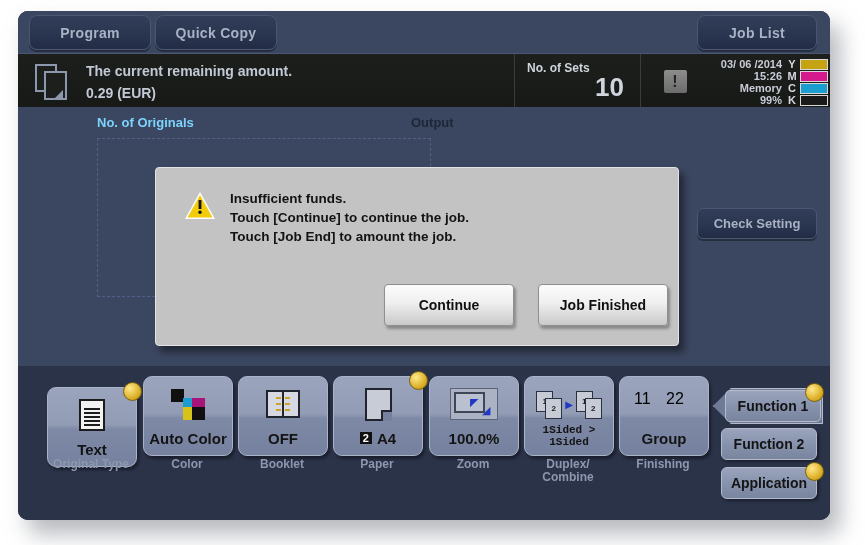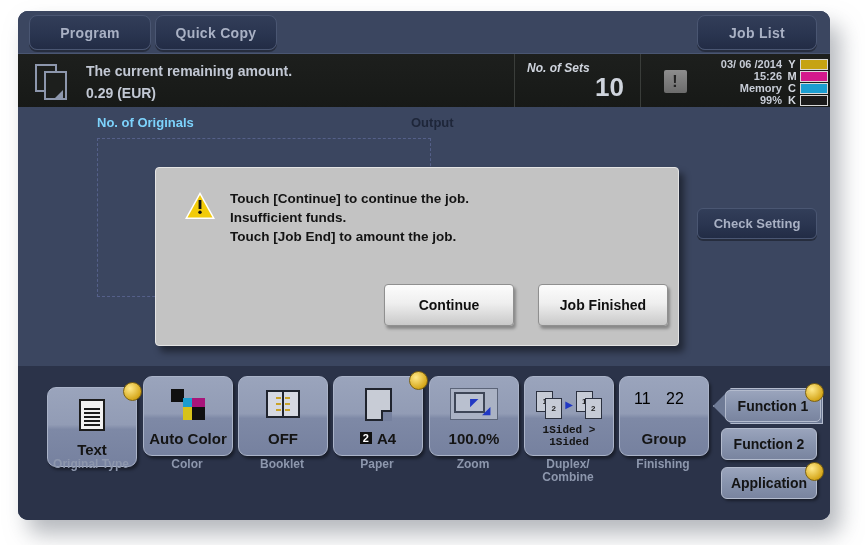--- a/index.html
+++ b/index.html
@@ -38,21 +38,21 @@
   .copy-icon{position:absolute;left:17px;top:10px;width:34px;height:34px;}
   .copy-icon .sheet{position:absolute;border:2px solid #8d97ad;background:#1d1f1d;}
   .copy-icon .s1{left:0;top:0;width:18px;height:24px;}
   .copy-icon .s2{left:9px;top:7px;width:19px;height:25px;background:#1d1f1d;}
   .copy-icon .corner{position:absolute;left:20px;top:26px;width:8px;height:8px;
     background:#8d97ad;clip-path:polygon(100% 0,100% 100%,0 100%);}
   .status-title{position:absolute;left:68px;top:9px;color:#c2c8d4;font-size:14px;font-weight:bold;}
   .status-amount{position:absolute;left:68px;top:31px;color:#c2c8d4;font-size:14px;font-weight:bold;}
 
   .sets-box{position:absolute;left:496px;top:0;width:125px;height:54px;border-left:1px solid #3a3d3a;}
-  .sets-label{position:absolute;left:12px;top:7px;color:#cfd4dd;font-size:12px;font-weight:bold;font-style:italic;}
+  .sets-label{position:absolute;left:12px;top:7px;color:#cfd4dd;font-size:12px;font-weight:bold;}
   .sets-value{position:absolute;right:16px;top:20px;color:#cfd4dd;font-size:26px;font-weight:bold;line-height:26px;}
 
   .alert-cell{position:absolute;left:622px;top:0;width:68px;height:54px;border-left:1px solid #3a3d3a;
     display:flex;align-items:center;justify-content:center;}
   .alert-icon{width:23px;height:23px;background:linear-gradient(#8d8d8d,#6c6c6c);
     border-radius:2px;display:flex;align-items:center;justify-content:center;
     color:#232323;font-size:16px;font-weight:bold;line-height:15px;}
 
   .info-cell{position:absolute;left:690px;top:0;width:122px;height:54px;}
   .info-txt{position:absolute;left:0;top:4px;width:74px;text-align:right;
@@ -230,22 +230,22 @@
     <div id="dialog">
       <div class="warn-tri">
         <svg width="32" height="29" viewBox="0 0 32 29">
           <polygon points="16,1 31,28 1,28" fill="#ffffff"></polygon>
           <polygon points="16,4 28.5,26.5 3.5,26.5" fill="#f2cb0a"></polygon>
           <rect x="14.6" y="9" width="2.8" height="9" fill="#111"></rect>
           <circle cx="16" cy="21.3" r="1.7" fill="#111"></circle>
         </svg>
       </div>
       <div class="dlg-msg">
+        <div>Insufficient funds.</div>
         <div>Touch [Continue] to continue the job.</div>
-        <div>Insufficient funds.</div>
         <div>Touch [Job End] to amount the job.</div>
       </div>
       <div class="dlg-btn" id="btn-continue">Continue</div>
       <div class="dlg-btn" id="btn-jobfinished">Job Finished</div>
     </div>
 
     <div id="btn-checksetting">Check Setting</div>
   </div>
 
   <div class="bottom">

